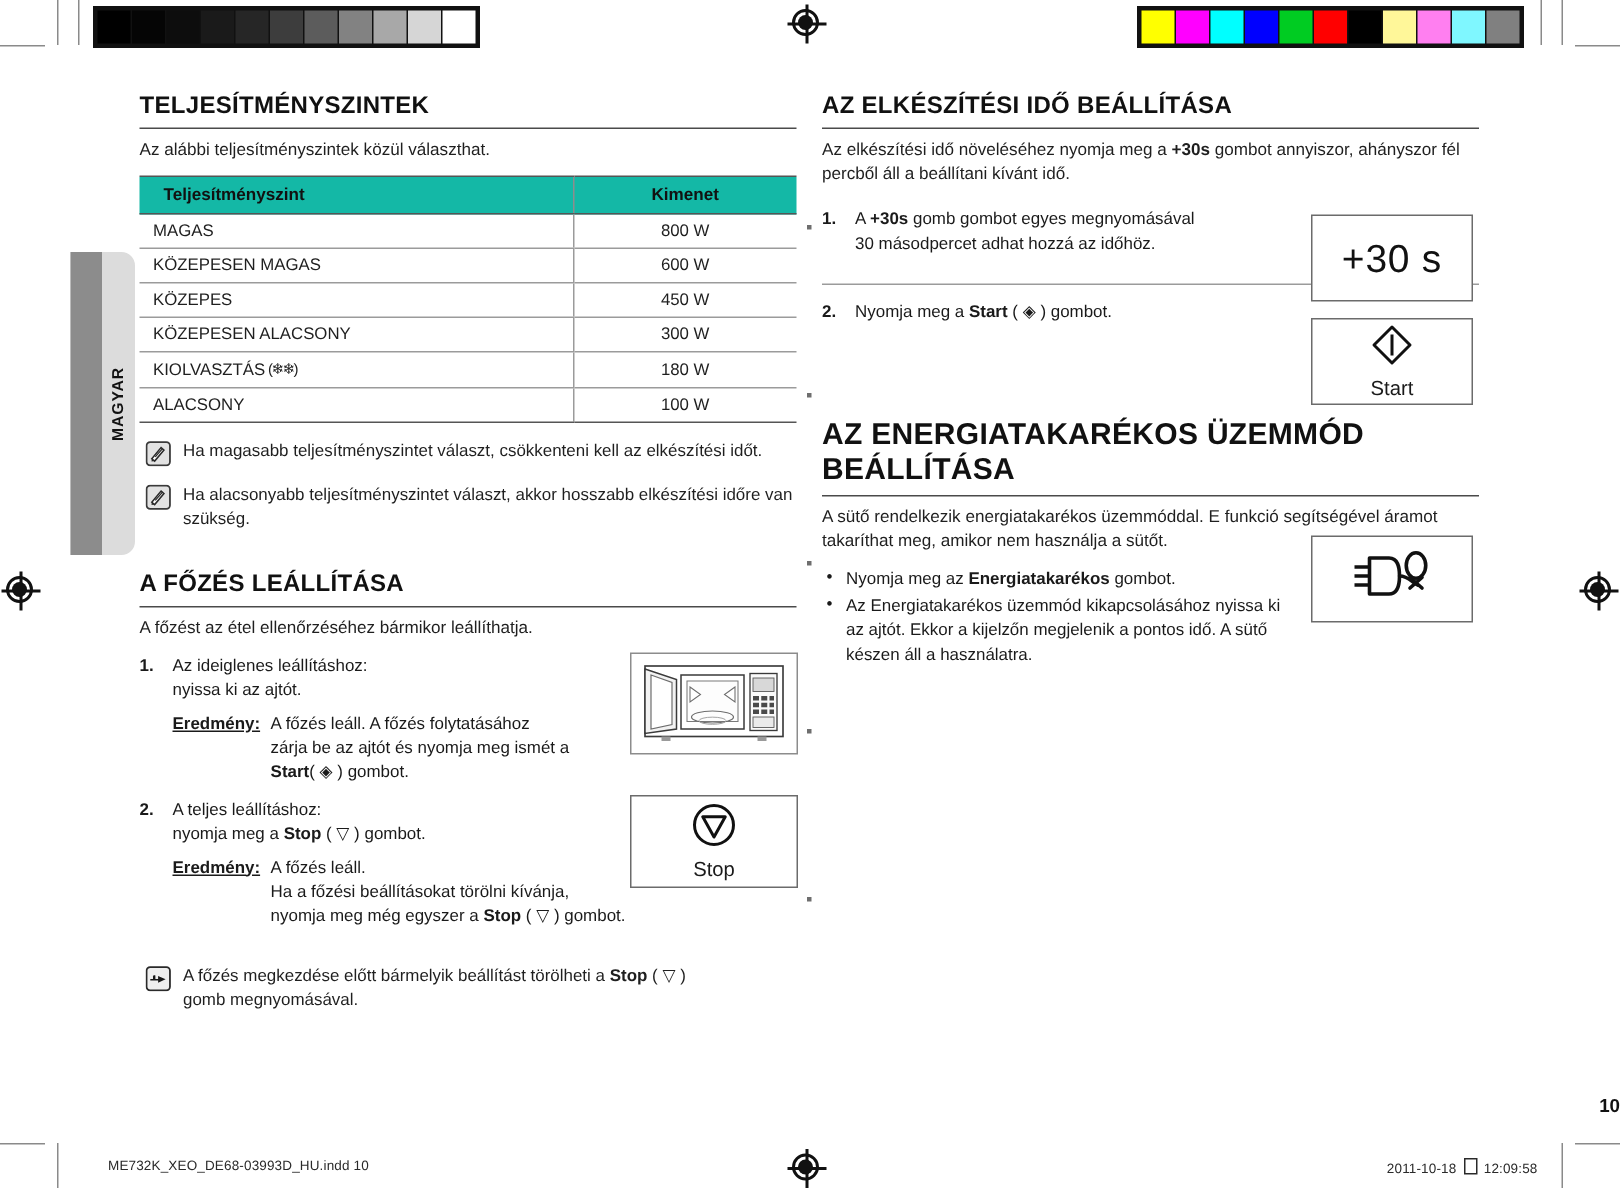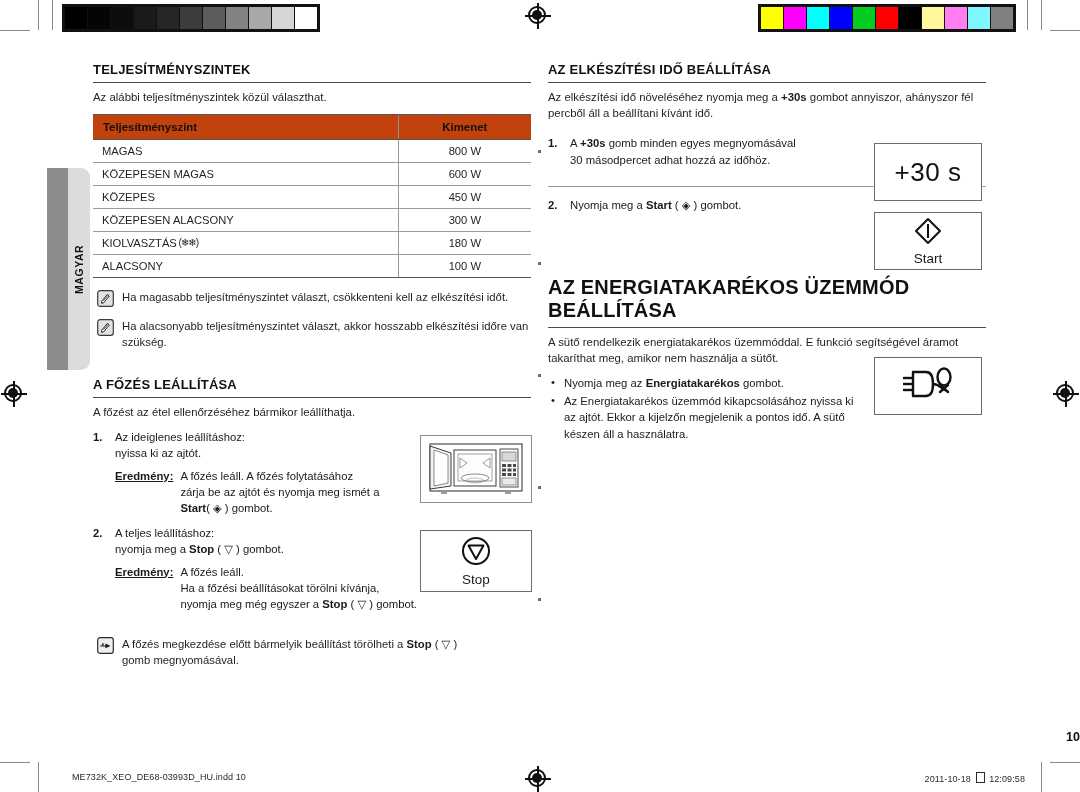--- a/index.html
+++ b/index.html
@@ -108,21 +108,21 @@
   }
   .col {
     position: absolute;
     top: 22px;
     width: 438px;
   }
   .col-left  { left: 93px; }
   .col-right { left: 548px; }
 
   h2.sec-title {
-    font-size: 13px;
+    font-size: 16px;
     font-weight: bold;
     letter-spacing: 0.2px;
     margin: 0 0 5px 0;
     padding-bottom: 5px;
     border-bottom: 1.5px solid #4a4a4a;
     color: #111;
     text-transform: none;
   }
   p.lead {
     font-size: 11.4px;
@@ -131,24 +131,24 @@
     color: #1f1f1f;
   }
 
   
   table.power {
     width: 100%;
     border-collapse: collapse;
     font-size: 11.2px;
   }
   table.power thead th {
-    background: #c2410c;
+    background: #14b8a6;
     font-weight: bold;
     font-size: 11.4px;
-    padding: 6px 10px;
+    padding: 6px 16px;
     text-align: left;
     border-top: 1.4px solid #555;
     border-bottom: 1.4px solid #555;
     color: #111;
   }
   table.power thead th.c2 {
     text-align: center;
     border-left: 1px solid #8d8d8d;
   }
   table.power tbody td {
@@ -550,21 +550,21 @@
 
     <h2 class="sec-title">AZ ELKÉSZÍTÉSI IDŐ BEÁLLÍTÁSA</h2>
     <p class="lead">
       <span>Az elkészítési idő növeléséhez nyomja meg a </span><b>+30s</b><span> gombot annyiszor, ahányszor fél percből áll a beállítani kívánt idő.</span>
     </p>
 
     <ol class="steps" style="margin-top:14px">
       <li>
         <span class="num">1.</span>
         <div style="max-width:285px">
-          <span>A </span><b>+30s</b><span> gomb minden egyes megnyomásával</span>
+          <span>A </span><b>+30s</b><span> gomb gombot egyes megnyomásával</span>
           <div>30 másodpercet adhat hozzá az időhöz.</div>
         </div>
       </li>
     </ol>
 
     <hr class="hr-thin" style="margin-top:18px">
 
     <ol class="steps">
       <li>
         <span class="num">2.</span>

